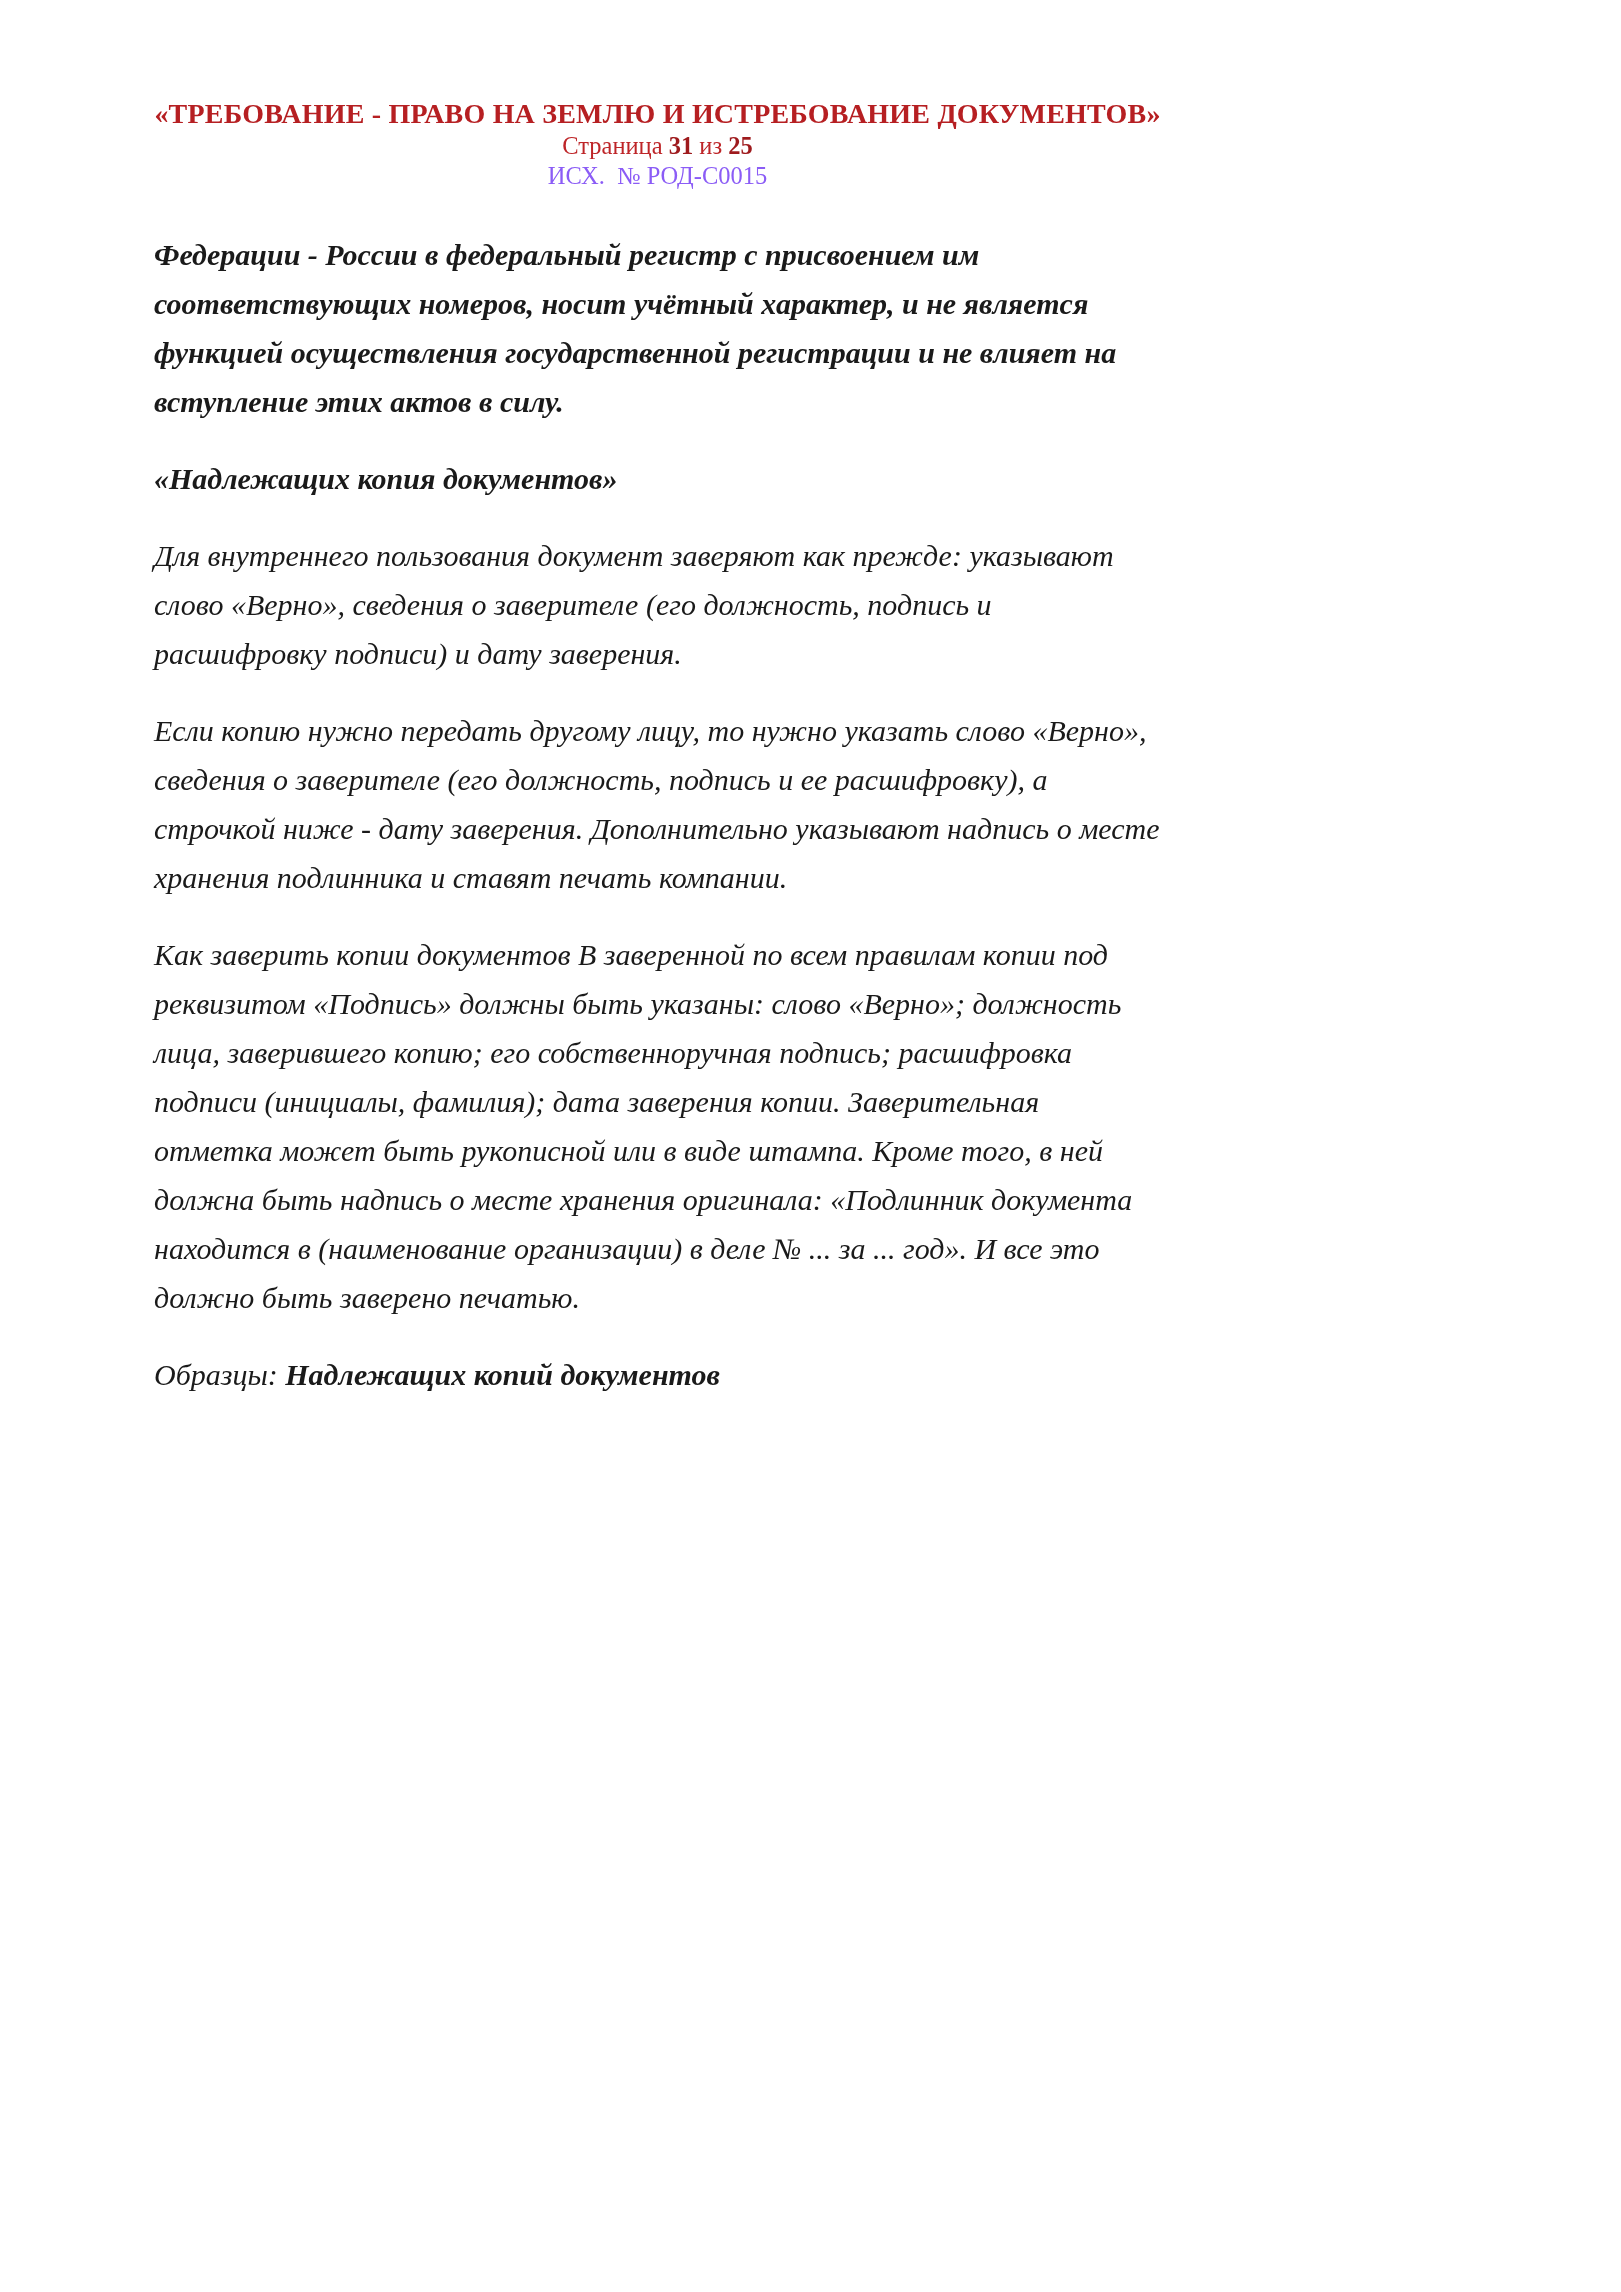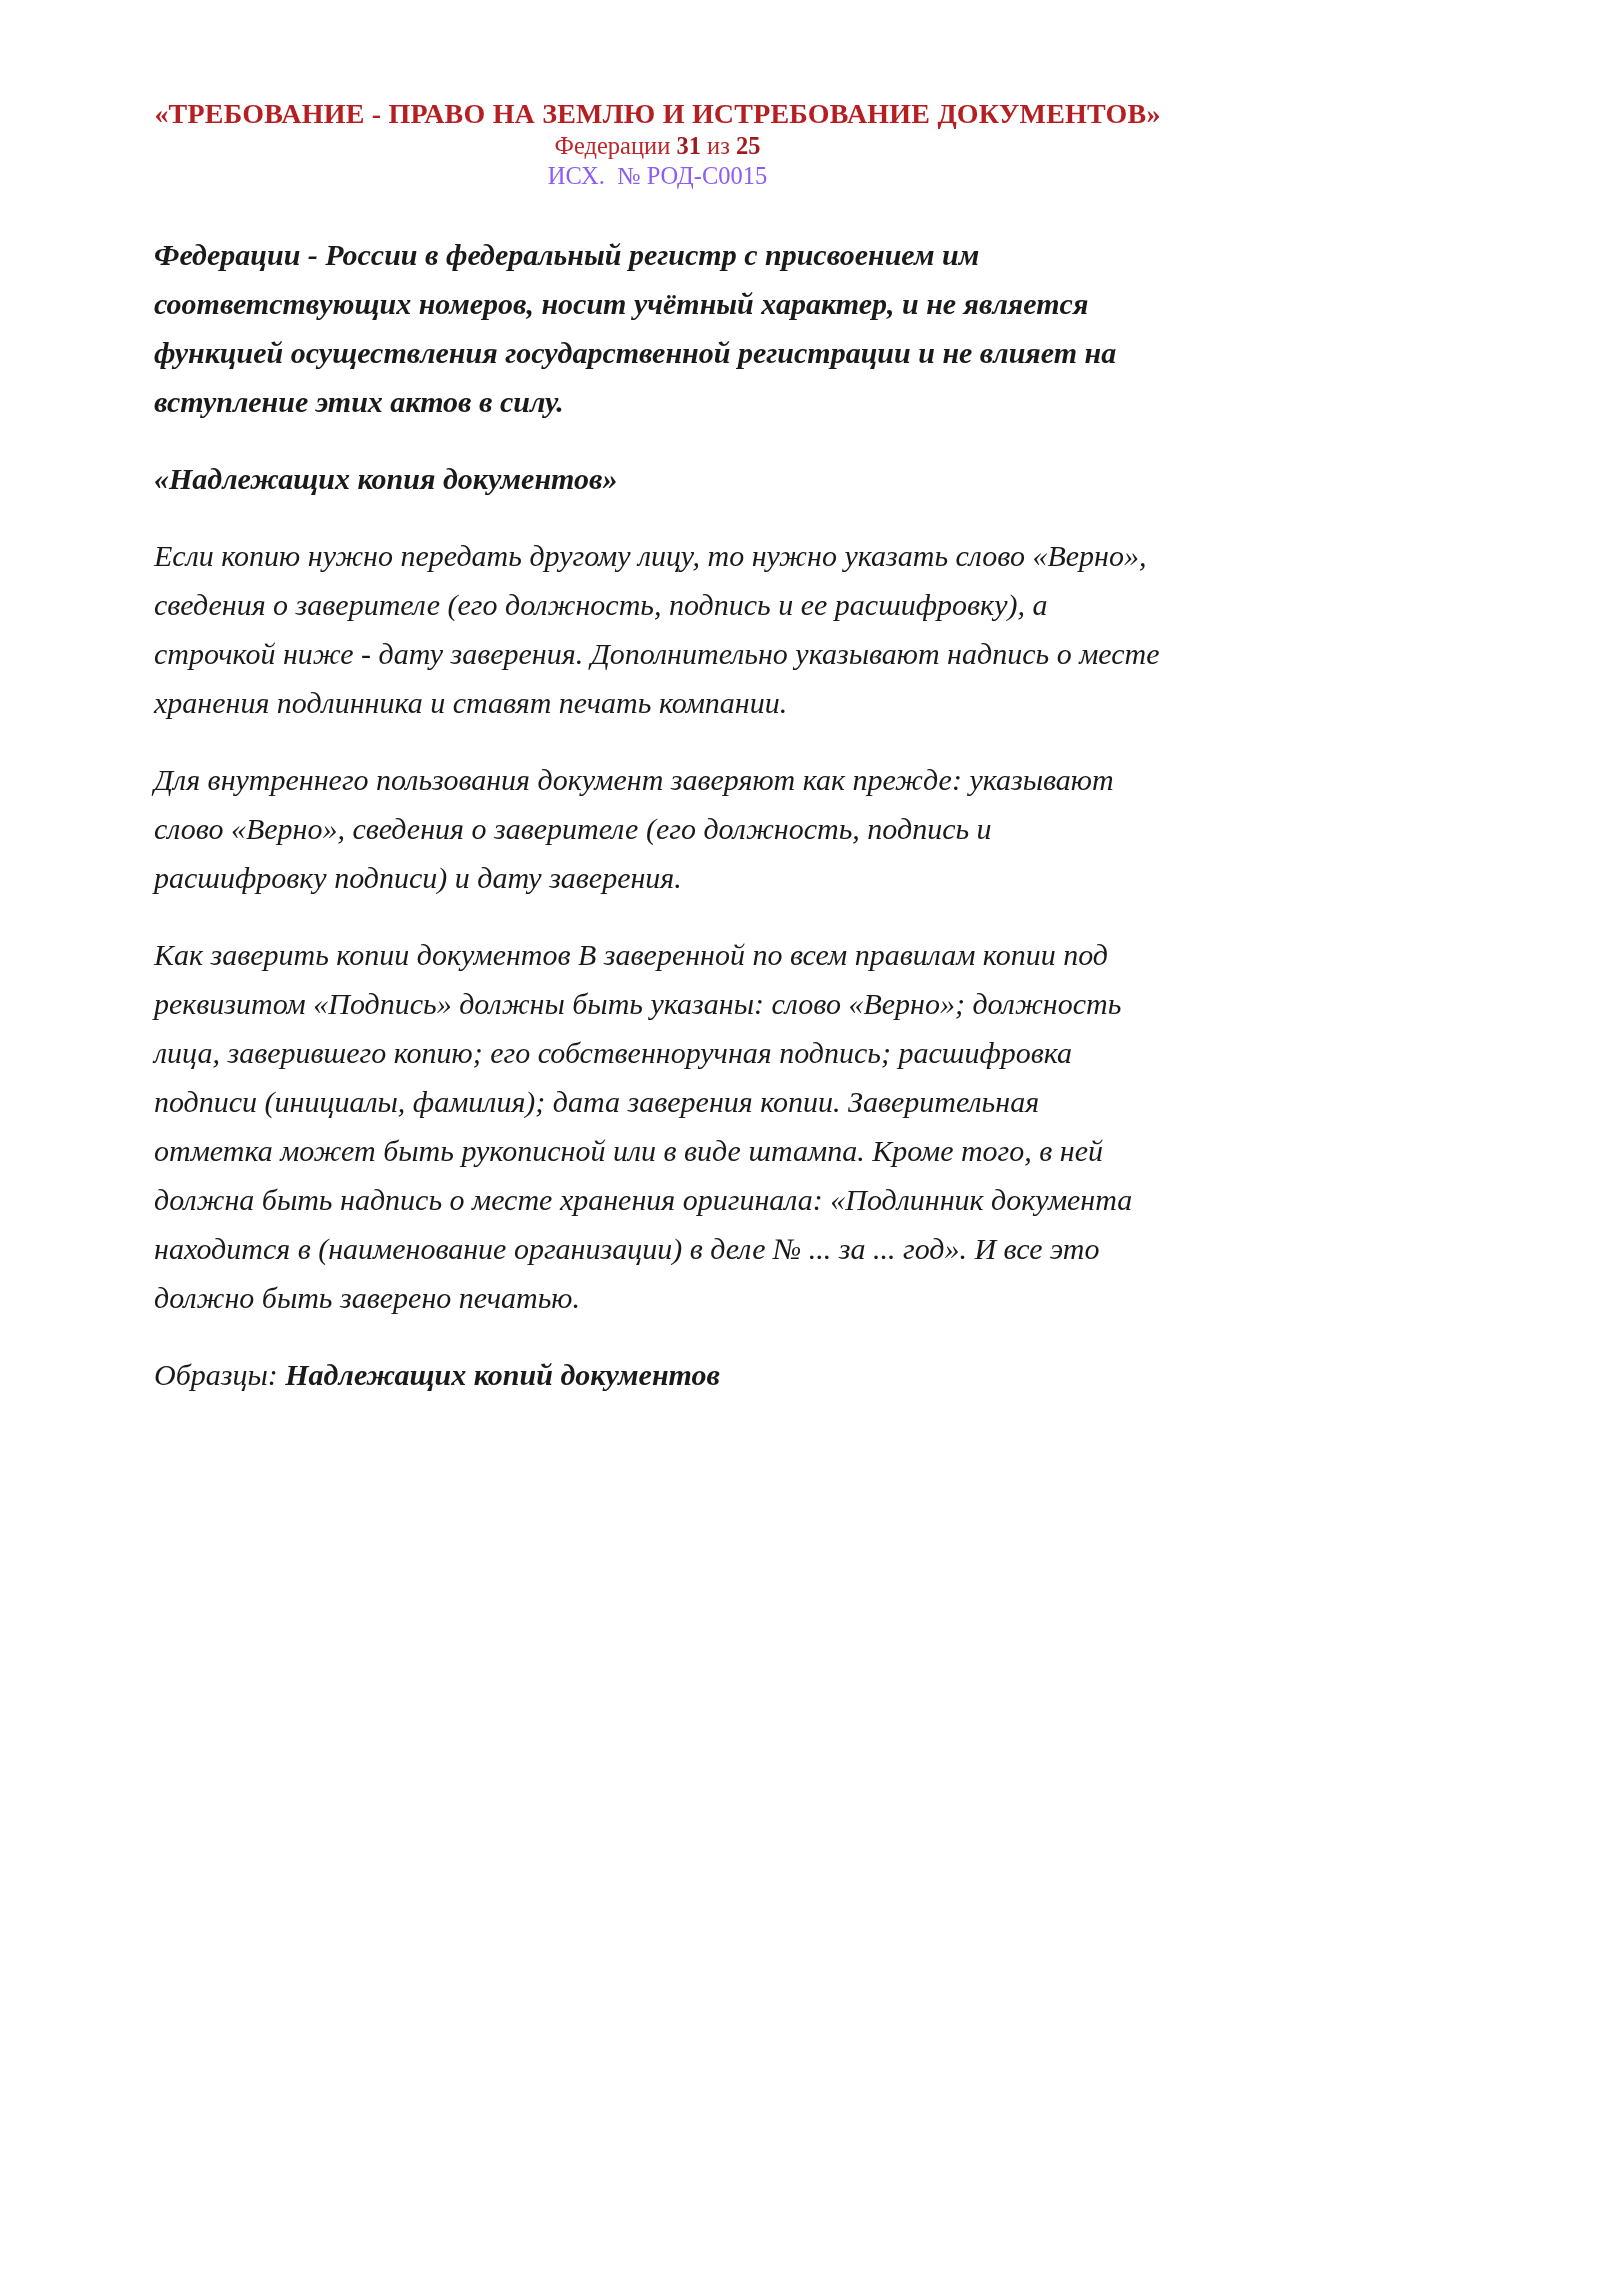--- a/index.html
+++ b/index.html
@@ -84,34 +84,34 @@
   }
 </style>
 </head>
 <body>
 
 <div class="page">
 
   <div class="page-header">
     <div class="doc-title">«ТРЕБОВАНИЕ - ПРАВО НА ЗЕМЛЮ И ИСТРЕБОВАНИЕ ДОКУМЕНТОВ»</div>
 
-    <div class="page-num-line"><span>Федерации</span> <b>31</b><span> из </span><b>25</b></div>
+    <div class="page-num-line"><span>Страница</span> <b>31</b><span> из </span><b>25</b></div>
 
     <div class="ref-line">ИСХ.  № РОД-С0015</div>
   </div>
 
   <div class="body-text">
 
     <p class="para-bold">Федерации - России в федеральный регистр с присвоением им соответствующих номеров, носит учётный характер, и не является функцией осуществления государственной регистрации и не влияет на вступление этих актов в силу.</p>
 
     <p class="section-heading">«Надлежащих копия документов»</p>
 
+    <p>Для внутреннего пользования документ заверяют как прежде: указывают слово «Верно», сведения о заверителе (его должность, подпись и расшифровку подписи) и дату заверения.</p>
+
     <p>Если копию нужно передать другому лицу, то нужно указать слово «Верно», сведения о заверителе (его должность, подпись и ее расшифровку), а строчкой ниже - дату заверения. Дополнительно указывают надпись о месте хранения подлинника и ставят печать компании.</p>
-
-    <p>Для внутреннего пользования документ заверяют как прежде: указывают слово «Верно», сведения о заверителе (его должность, подпись и расшифровку подписи) и дату заверения.</p>
 
     <p>Как заверить копии документов В заверенной по всем правилам копии под реквизитом «Подпись» должны быть указаны: слово «Верно»; должность лица, заверившего копию; его собственноручная подпись; расшифровка подписи (инициалы, фамилия); дата заверения копии. Заверительная отметка может быть рукописной или в виде штампа. Кроме того, в ней должна быть надпись о месте хранения оригинала: «Подлинник документа находится в (наименование организации) в деле № ... за ... год». И все это должно быть заверено печатью.</p>
 
     <p class="samples-caption"><span>Образцы: </span><span class="samples-title">Надлежащих копий документов</span></p>
 
   </div>
 
 </div>
 
 

